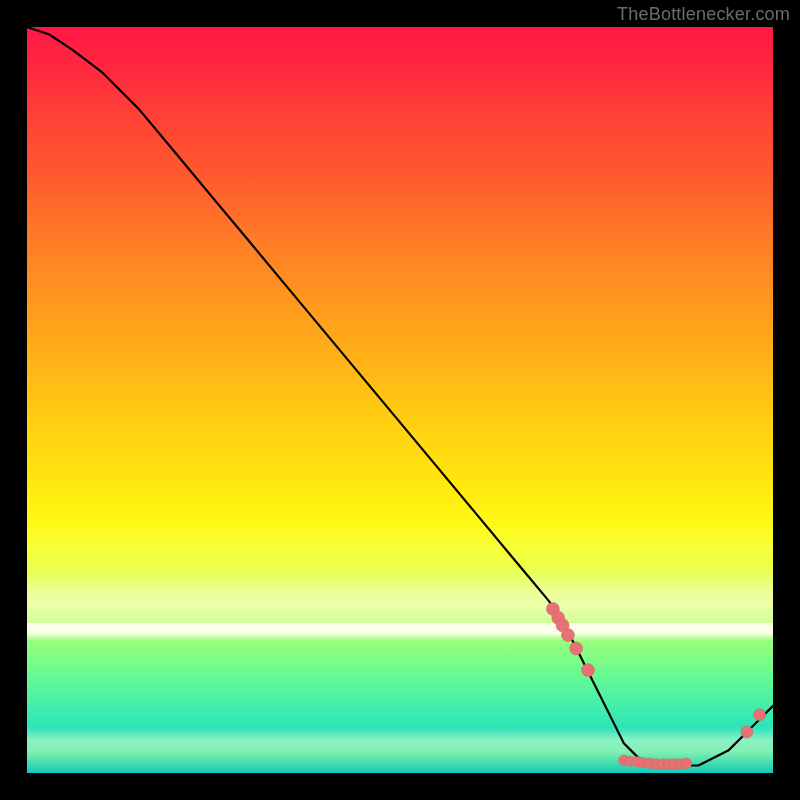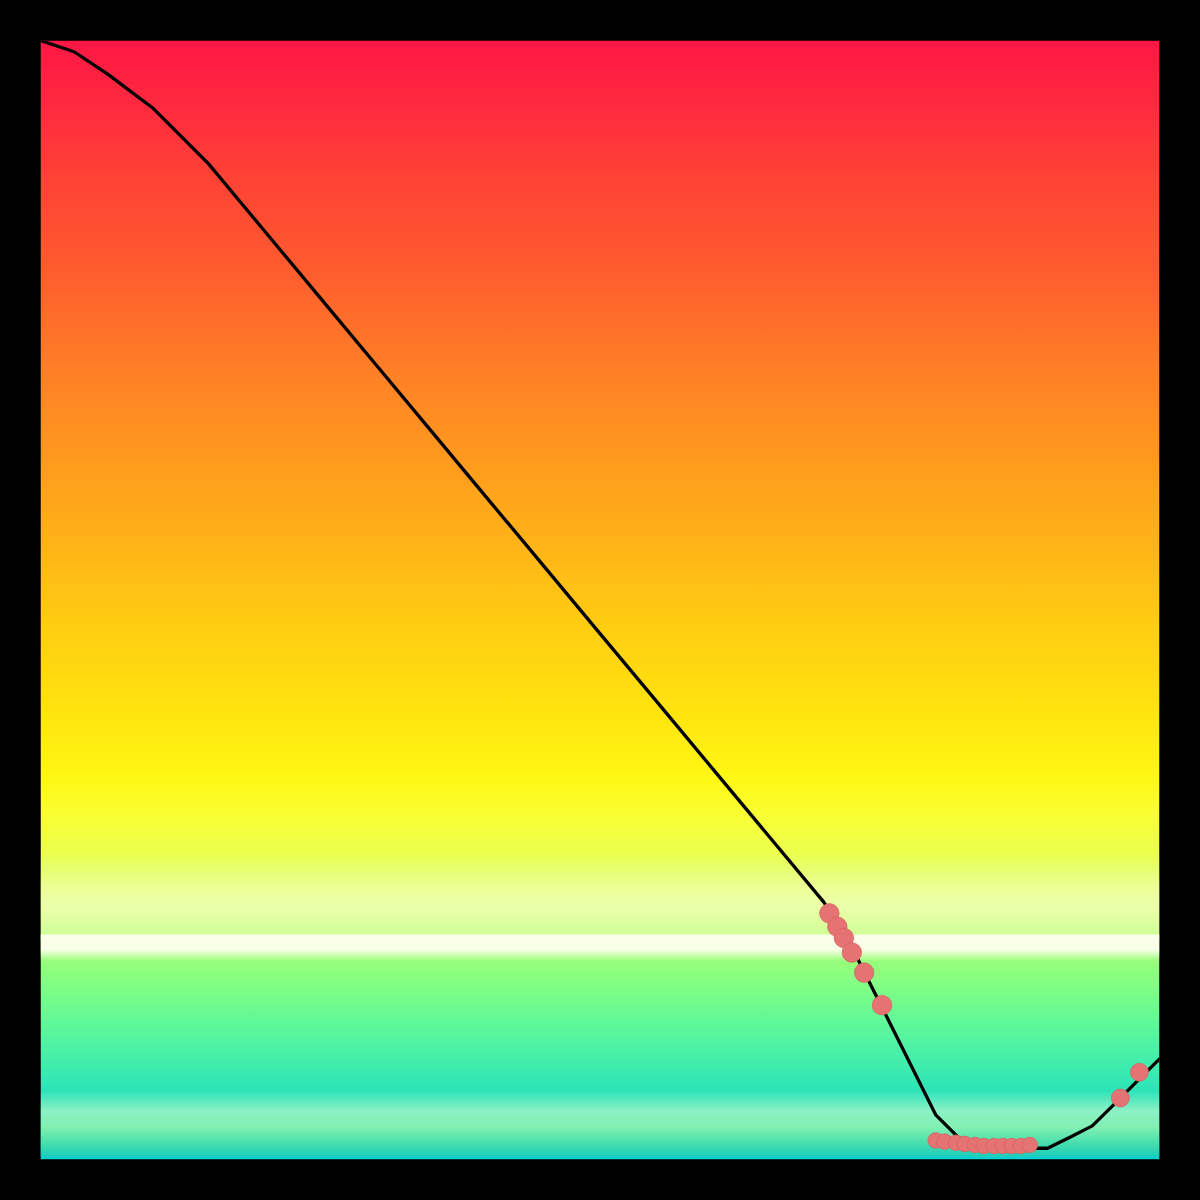--- a/index.html
+++ b/index.html
@@ -131,20 +131,21 @@
     stroke-width: 2.2;
     stroke-linejoin: round;
     stroke-linecap: round;
   }
 </style>
 </head>
 <body>
 
 <div class="frame">
 
+  <div class="watermark">TheBottlenecker.com</div>
 
   <div class="plot-outer">
     <div class="gradient"></div>
     <div class="yellow-band"></div>
     <div class="white-under"></div>
     <div class="green-strip"></div>
 
     <svg class="lines" viewBox="0 0 746 746">
       <path id="curve-path" class="curve" d="M0.0 0.0 L22.4 7.5 L44.8 22.4 L74.6 44.8 L111.9 82.1 L149.2 126.8 L186.5 171.6 L223.8 216.3 L261.1 261.1 L298.4 305.9 L335.7 350.6 L373.0 395.4 L410.3 440.1 L447.6 484.9 L484.9 529.7 L522.2 574.4 L537.1 596.8 L552.0 626.6 L567.0 656.5 L581.9 686.3 L596.8 716.2 L611.7 731.1 L626.6 738.5 L641.6 738.5 L656.5 738.5 L671.4 738.5 L686.3 731.1 L701.2 723.6 L716.2 708.7 L731.1 693.8 L746.0 678.9"></path>
       <g id="markers-g">

